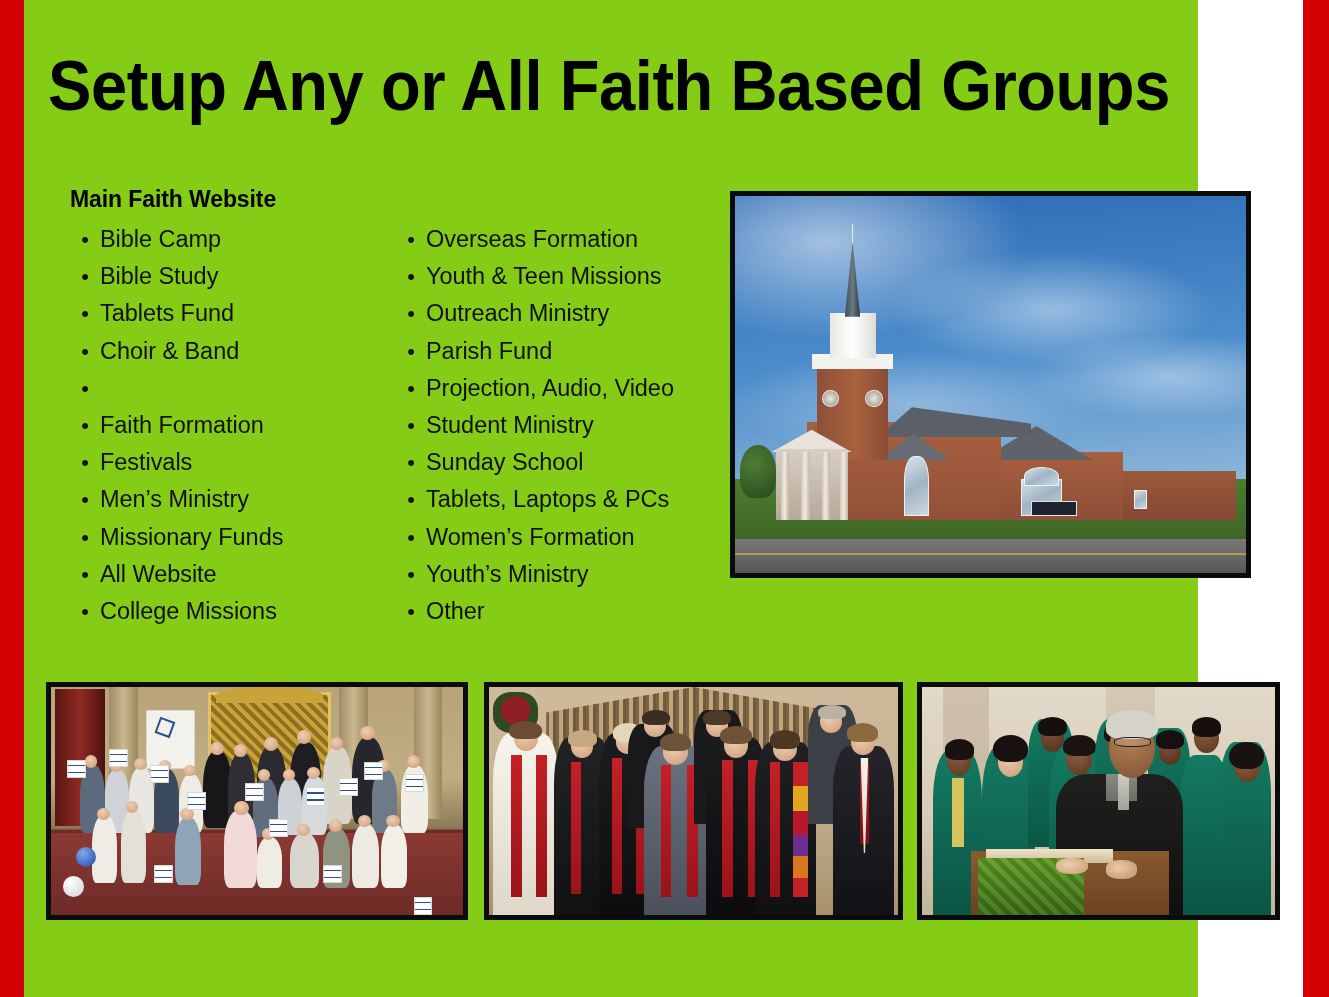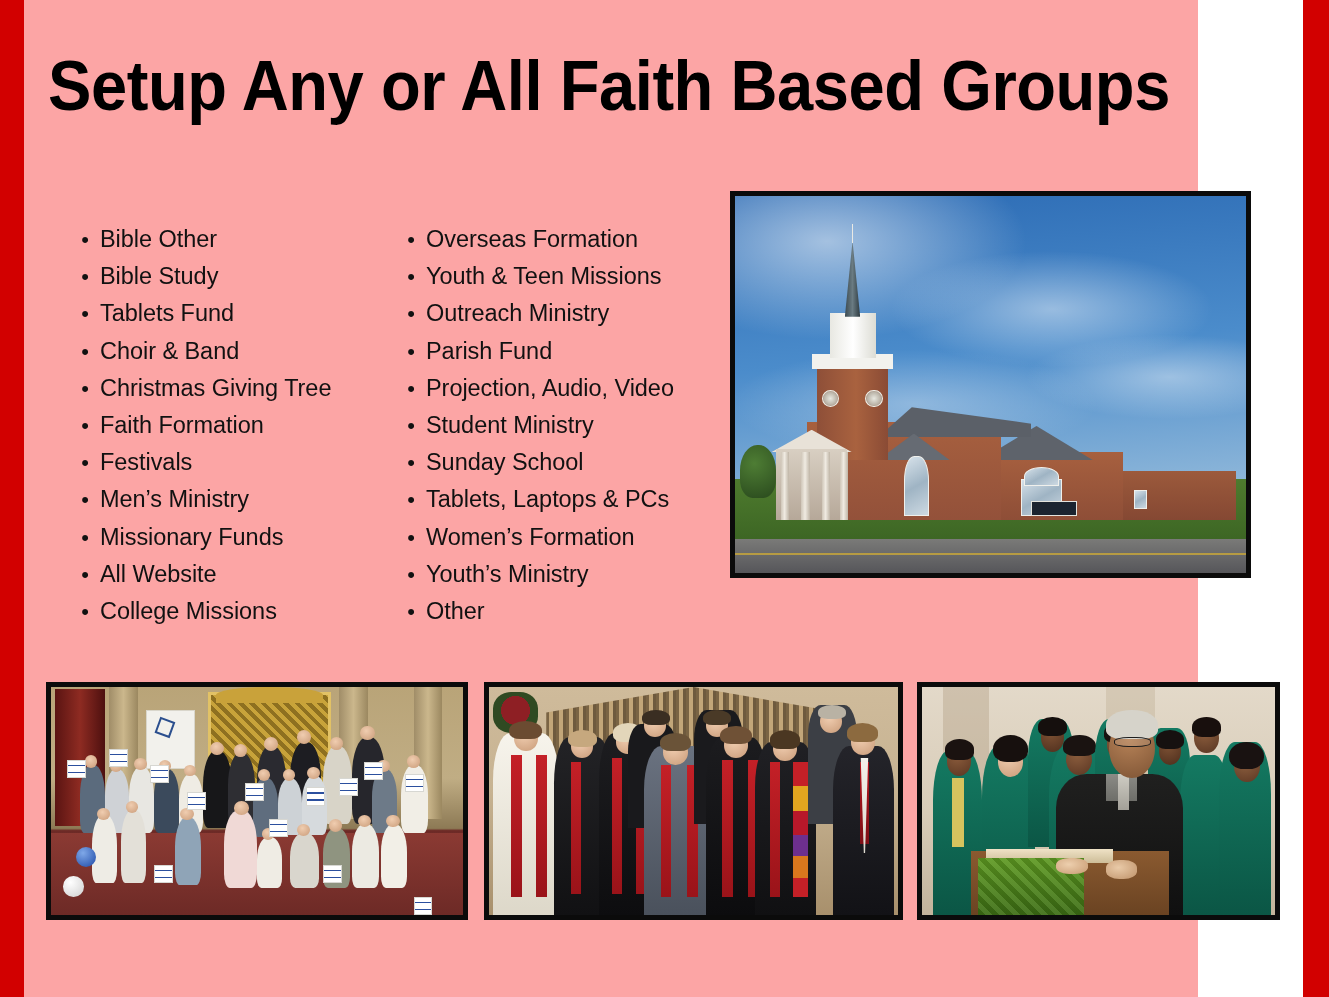--- a/index.html
+++ b/index.html
@@ -10,21 +10,21 @@
     height: 997px;
     overflow: hidden;
     background: #ffffff;
     font-family: "Liberation Sans", sans-serif;
   }
 
   #slide {
     position: relative;
     width: 1198px;
     height: 997px;
-    background: #fca5a5;
+    background: #84cc16;
   }
 
   
   .side-bar {
     position: absolute;
     top: 0;
     bottom: 0;
     width: 24px;
     background: #D20000;
   }
@@ -329,27 +329,28 @@
 </head>
 <body>
 
 <div id="slide">
 
   <div class="side-bar left"></div>
   <div class="side-bar right"></div>
 
   <h1 id="slide-title">Setup Any or All Faith Based Groups</h1>
 
+  <div class="list-heading">Main Faith Website</div>
 
   <div class="bullet-col col-left">
-    <div class="bullet-row"><span class="dot">•</span><span>Bible Other</span></div>
+    <div class="bullet-row"><span class="dot">•</span><span>Bible Camp</span></div>
     <div class="bullet-row"><span class="dot">•</span><span>Bible Study</span></div>
     <div class="bullet-row"><span class="dot">•</span><span>Tablets Fund</span></div>
     <div class="bullet-row"><span class="dot">•</span><span>Choir &amp; Band</span></div>
-    <div class="bullet-row"><span class="dot">•</span><span>Christmas Giving Tree</span></div>
+    <div class="bullet-row"><span class="dot">•</span></div>
     <div class="bullet-row"><span class="dot">•</span><span>Faith Formation</span></div>
     <div class="bullet-row"><span class="dot">•</span><span>Festivals</span></div>
     <div class="bullet-row"><span class="dot">•</span><span>Men’s Ministry</span></div>
     <div class="bullet-row"><span class="dot">•</span><span>Missionary Funds</span></div>
     <div class="bullet-row"><span class="dot">•</span><span>All Website</span></div>
     <div class="bullet-row"><span class="dot">•</span><span>College Missions</span></div>
   </div>
 
   <div class="bullet-col col-right">
     <div class="bullet-row"><span class="dot">•</span><span>Overseas Formation</span></div>

